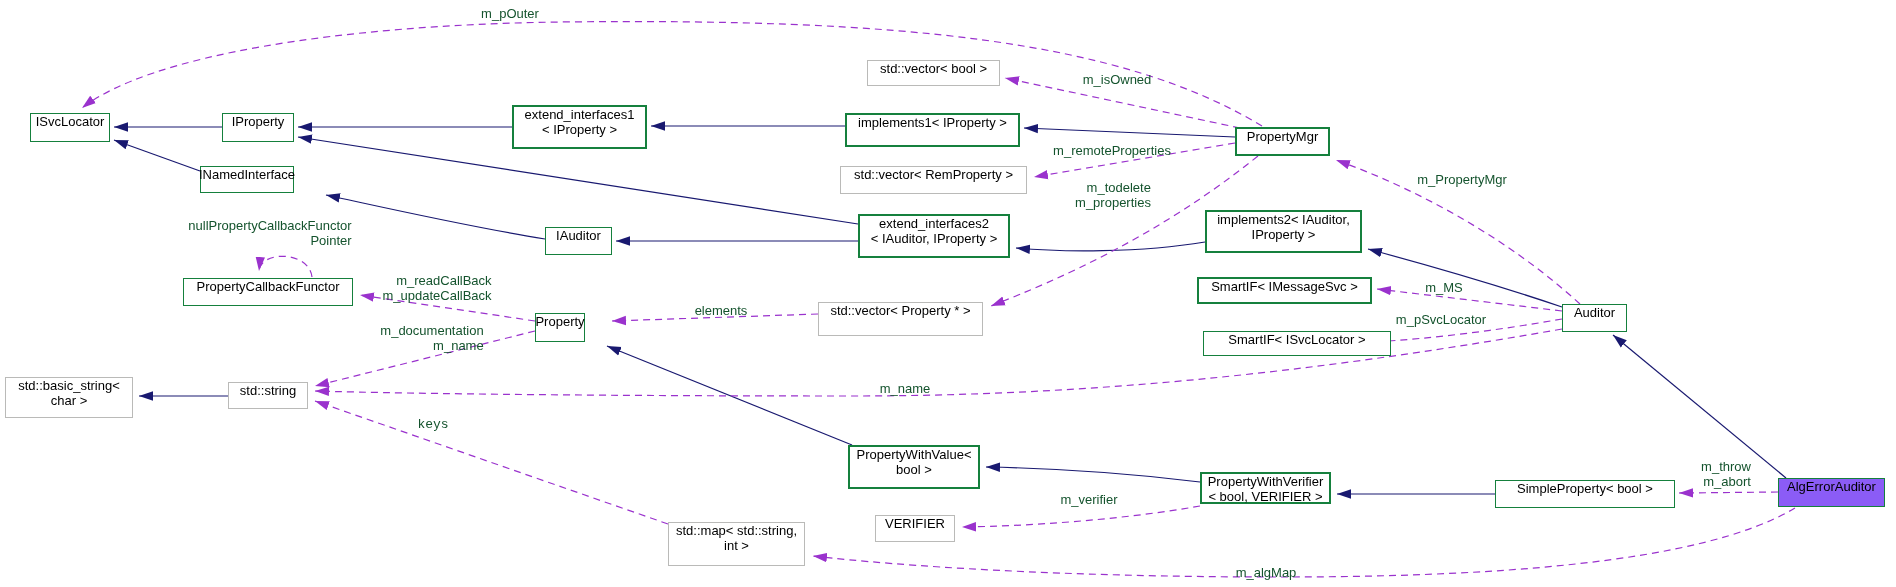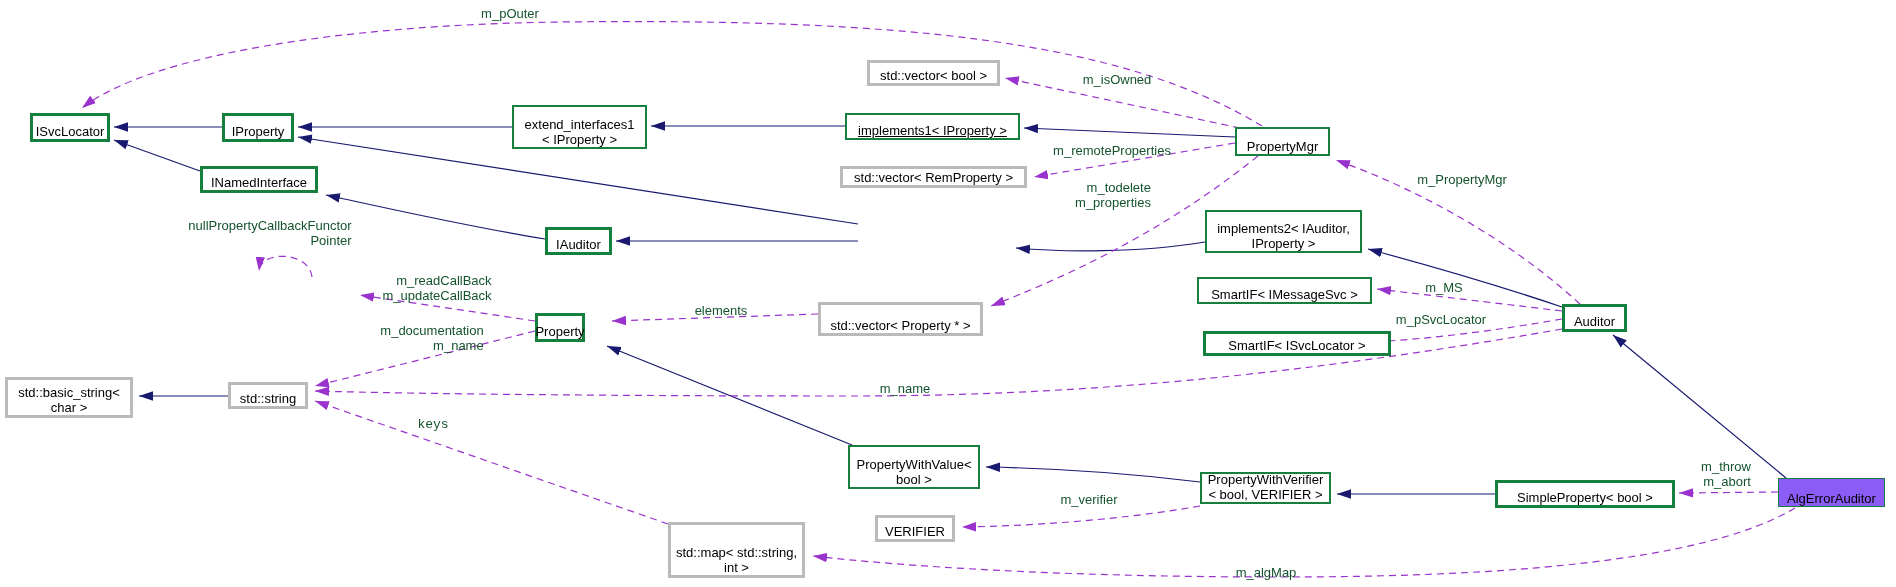--- a/index.html
+++ b/index.html
@@ -1,21 +1,21 @@
 <!DOCTYPE html>
 <html><head>
 <meta charset="utf-8">
 <style>
   html,body{margin:0;padding:0;background:#ffffff;}
   #canvas{position:relative;width:1896px;height:587px;background:#ffffff;overflow:hidden;
           font-family:"Liberation Sans", sans-serif;}
   #edges{position:absolute;left:0;top:0;width:1896px;height:587px;z-index:1;}
-  .node{position:absolute;z-index:2;background:#ffffff;border:3px solid #15803d;
+  .node{position:absolute;z-index:2;background:#ffffff;border:1px solid #15803d;
         box-sizing:border-box;display:flex;flex-direction:column;align-items:center;
-        justify-content:flex-end;text-align:center;font-size:13px;line-height:15px;color:#000;}
+        justify-content:flex-start;text-align:center;font-size:13px;line-height:15px;color:#000;}
   .node.bold{border-width:2px;}
   .node.external{border-color:#babab8;}
   .node.current{background:#8b5cf6;border-width:1.5px;}
   .elabel{position:absolute;z-index:3;transform:translate(-50%,-50%);font-size:13px;
           line-height:15px;color:#14532d;text-align:right;white-space:nowrap;}
 </style>
 </head>
 <body>
 
 <div id="canvas">
@@ -65,76 +65,83 @@
       <path d="M1778,492 L1679,493" marker-end="url(#arrP)"></path>
       <path d="M1795,508 C1700,565 1480,577 1280,577 C1060,577 900,566 813,556" marker-end="url(#arrP)"></path>
     </g>
   </svg>
 <div class="node class" style="left: 30px; top: 113px; width: 80px; height: 29px;">
       <div>ISvcLocator</div>
     </div>
     <div class="node class" style="left: 222px; top: 113px; width: 72px; height: 29px;">
       <div>IProperty</div>
     </div>
-    <div class="node class" style="left: 200px; top: 166px; width: 118px; height: 27px;">
+    <div class="node class" style="left: 200px; top: 166px; width: 94px; height: 27px;">
       <div>INamedInterface</div>
     </div>
     <div class="node class bold" style="left: 512px; top: 105px; width: 135px; height: 44px;">
       <div>extend_interfaces1</div>
       <div>&lt; IProperty &gt;</div>
     </div>
-    <div class="node class bold" style="left: 845px; top: 113px; width: 175px; height: 27px; text-decoration: underline;">
+    <div class="node class bold" style="left: 845px; top: 113px; width: 175px; height: 34px;">
       <div>implements1&lt; IProperty &gt;</div>
     </div>
     <div class="node external" style="left: 867px; top: 60px; width: 133px; height: 26px;">
       <div>std::vector&lt; bool &gt;</div>
     </div>
     <div class="node class bold" style="left: 1235px; top: 127px; width: 95px; height: 29px;">
       <div>PropertyMgr</div>
     </div>
-    <div class="node external" style="left: 840px; top: 166px; width: 187px; height: 22px;">
+    <div class="node external" style="left: 840px; top: 166px; width: 187px; height: 28px;">
       <div>std::vector&lt; RemProperty &gt;</div>
+    </div>
+    <div class="node class bold" style="left: 858px; top: 214px; width: 152px; height: 44px;">
+      <div>extend_interfaces2</div>
+      <div>&lt; IAuditor, IProperty &gt;</div>
     </div>
     <div class="node class" style="left: 545px; top: 227px; width: 67px; height: 28px;">
       <div>IAuditor</div>
     </div>
     <div class="node class bold" style="left: 1205px; top: 210px; width: 157px; height: 43px;">
       <div>implements2&lt; IAuditor,</div>
       <div>IProperty &gt;</div>
     </div>
     <div class="node class bold" style="left: 1197px; top: 277px; width: 175px; height: 27px;">
       <div>SmartIF&lt; IMessageSvc &gt;</div>
     </div>
     <div class="node class" style="left: 1203px; top: 331px; width: 188px; height: 25px;">
       <div>SmartIF&lt; ISvcLocator &gt;</div>
     </div>
     <div class="node class" style="left: 1562px; top: 304px; width: 65px; height: 28px;">
       <div>Auditor</div>
     </div>
+    <div class="node class" style="left: 183px; top: 278px; width: 170px; height: 28px;">
+      <div>PropertyCallbackFunctor</div>
+    </div>
     <div class="node class" style="left: 535px; top: 313px; width: 50px; height: 29px;">
       <div>Property</div>
     </div>
     <div class="node external" style="left: 818px; top: 302px; width: 165px; height: 34px;">
       <div>std::vector&lt; Property * &gt;</div>
     </div>
     <div class="node external" style="left: 5px; top: 377px; width: 128px; height: 41px;">
       <div>std::basic_string&lt;</div>
       <div>char &gt;</div>
     </div>
     <div class="node external" style="left: 228px; top: 382px; width: 80px; height: 27px;">
       <div>std::string</div>
     </div>
     <div class="node class bold" style="left: 848px; top: 445px; width: 132px; height: 44px;">
       <div>PropertyWithValue&lt;</div>
       <div>bool &gt;</div>
     </div>
     <div class="node external" style="left: 875px; top: 515px; width: 80px; height: 27px;">
       <div>VERIFIER</div>
     </div>
-    <div class="node external" style="left: 668px; top: 522px; width: 137px; height: 56px;">
+    <div class="node external" style="left: 668px; top: 522px; width: 137px; height: 44px;">
       <div>std::map&lt; std::string,</div>
       <div>int &gt;</div>
     </div>
     <div class="node class bold" style="left: 1200px; top: 472px; width: 131px; height: 32px;">
       <div>PropertyWithVerifier</div>
       <div>&lt; bool, VERIFIER &gt;</div>
     </div>
     <div class="node class" style="left: 1495px; top: 480px; width: 180px; height: 28px;">
       <div>SimpleProperty&lt; bool &gt;</div>
     </div>

